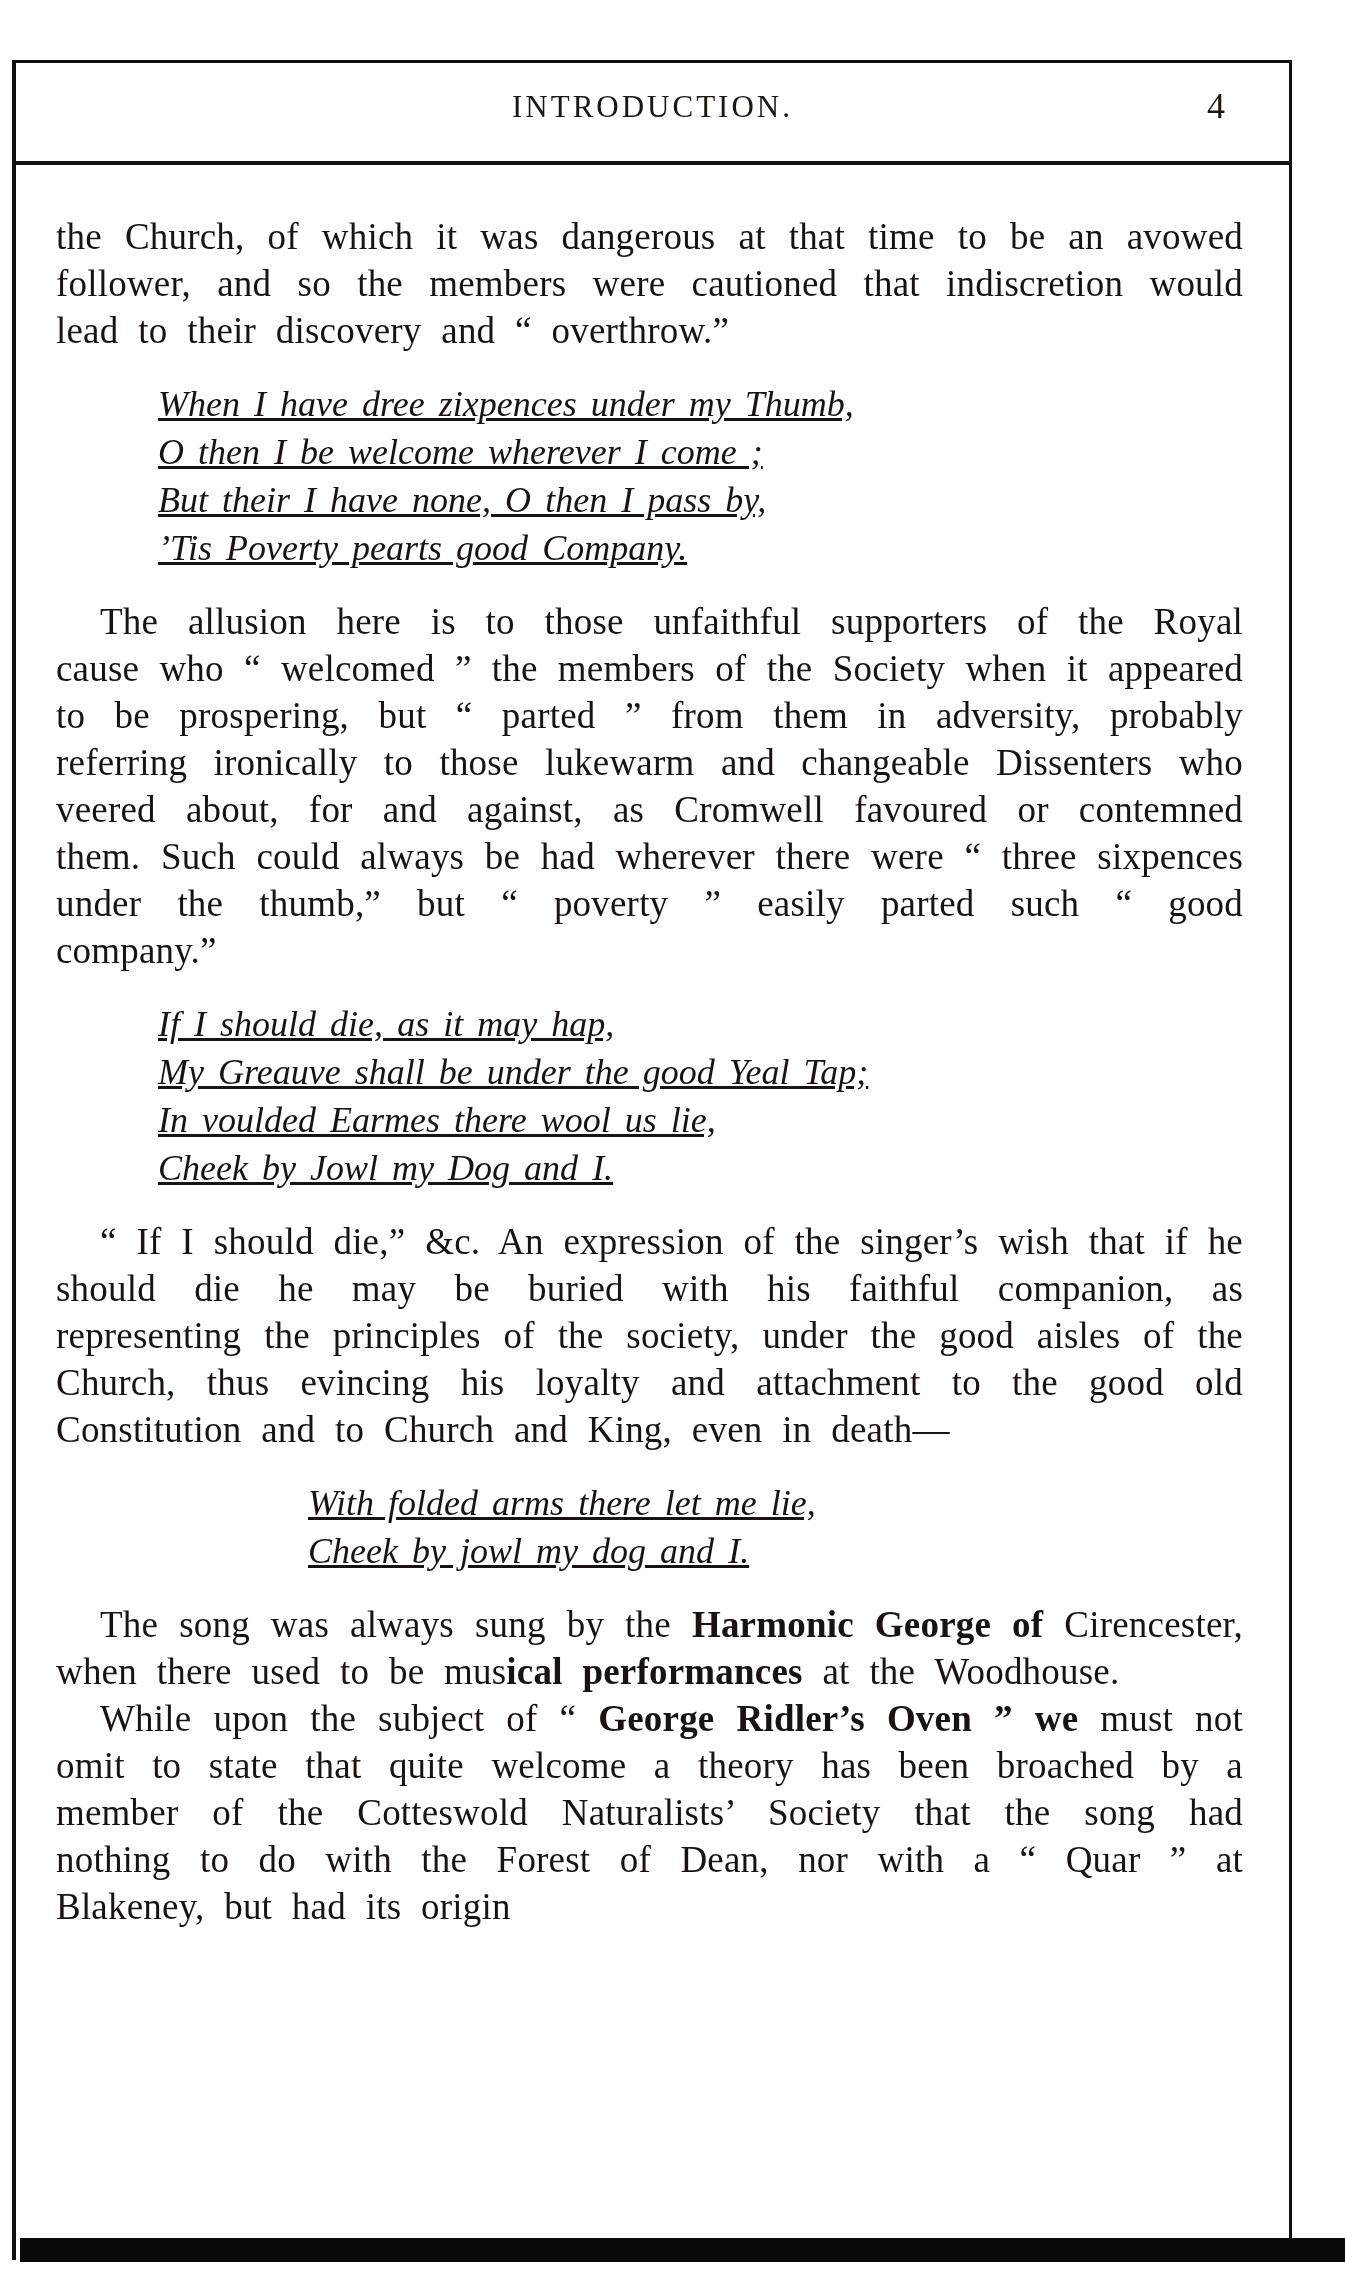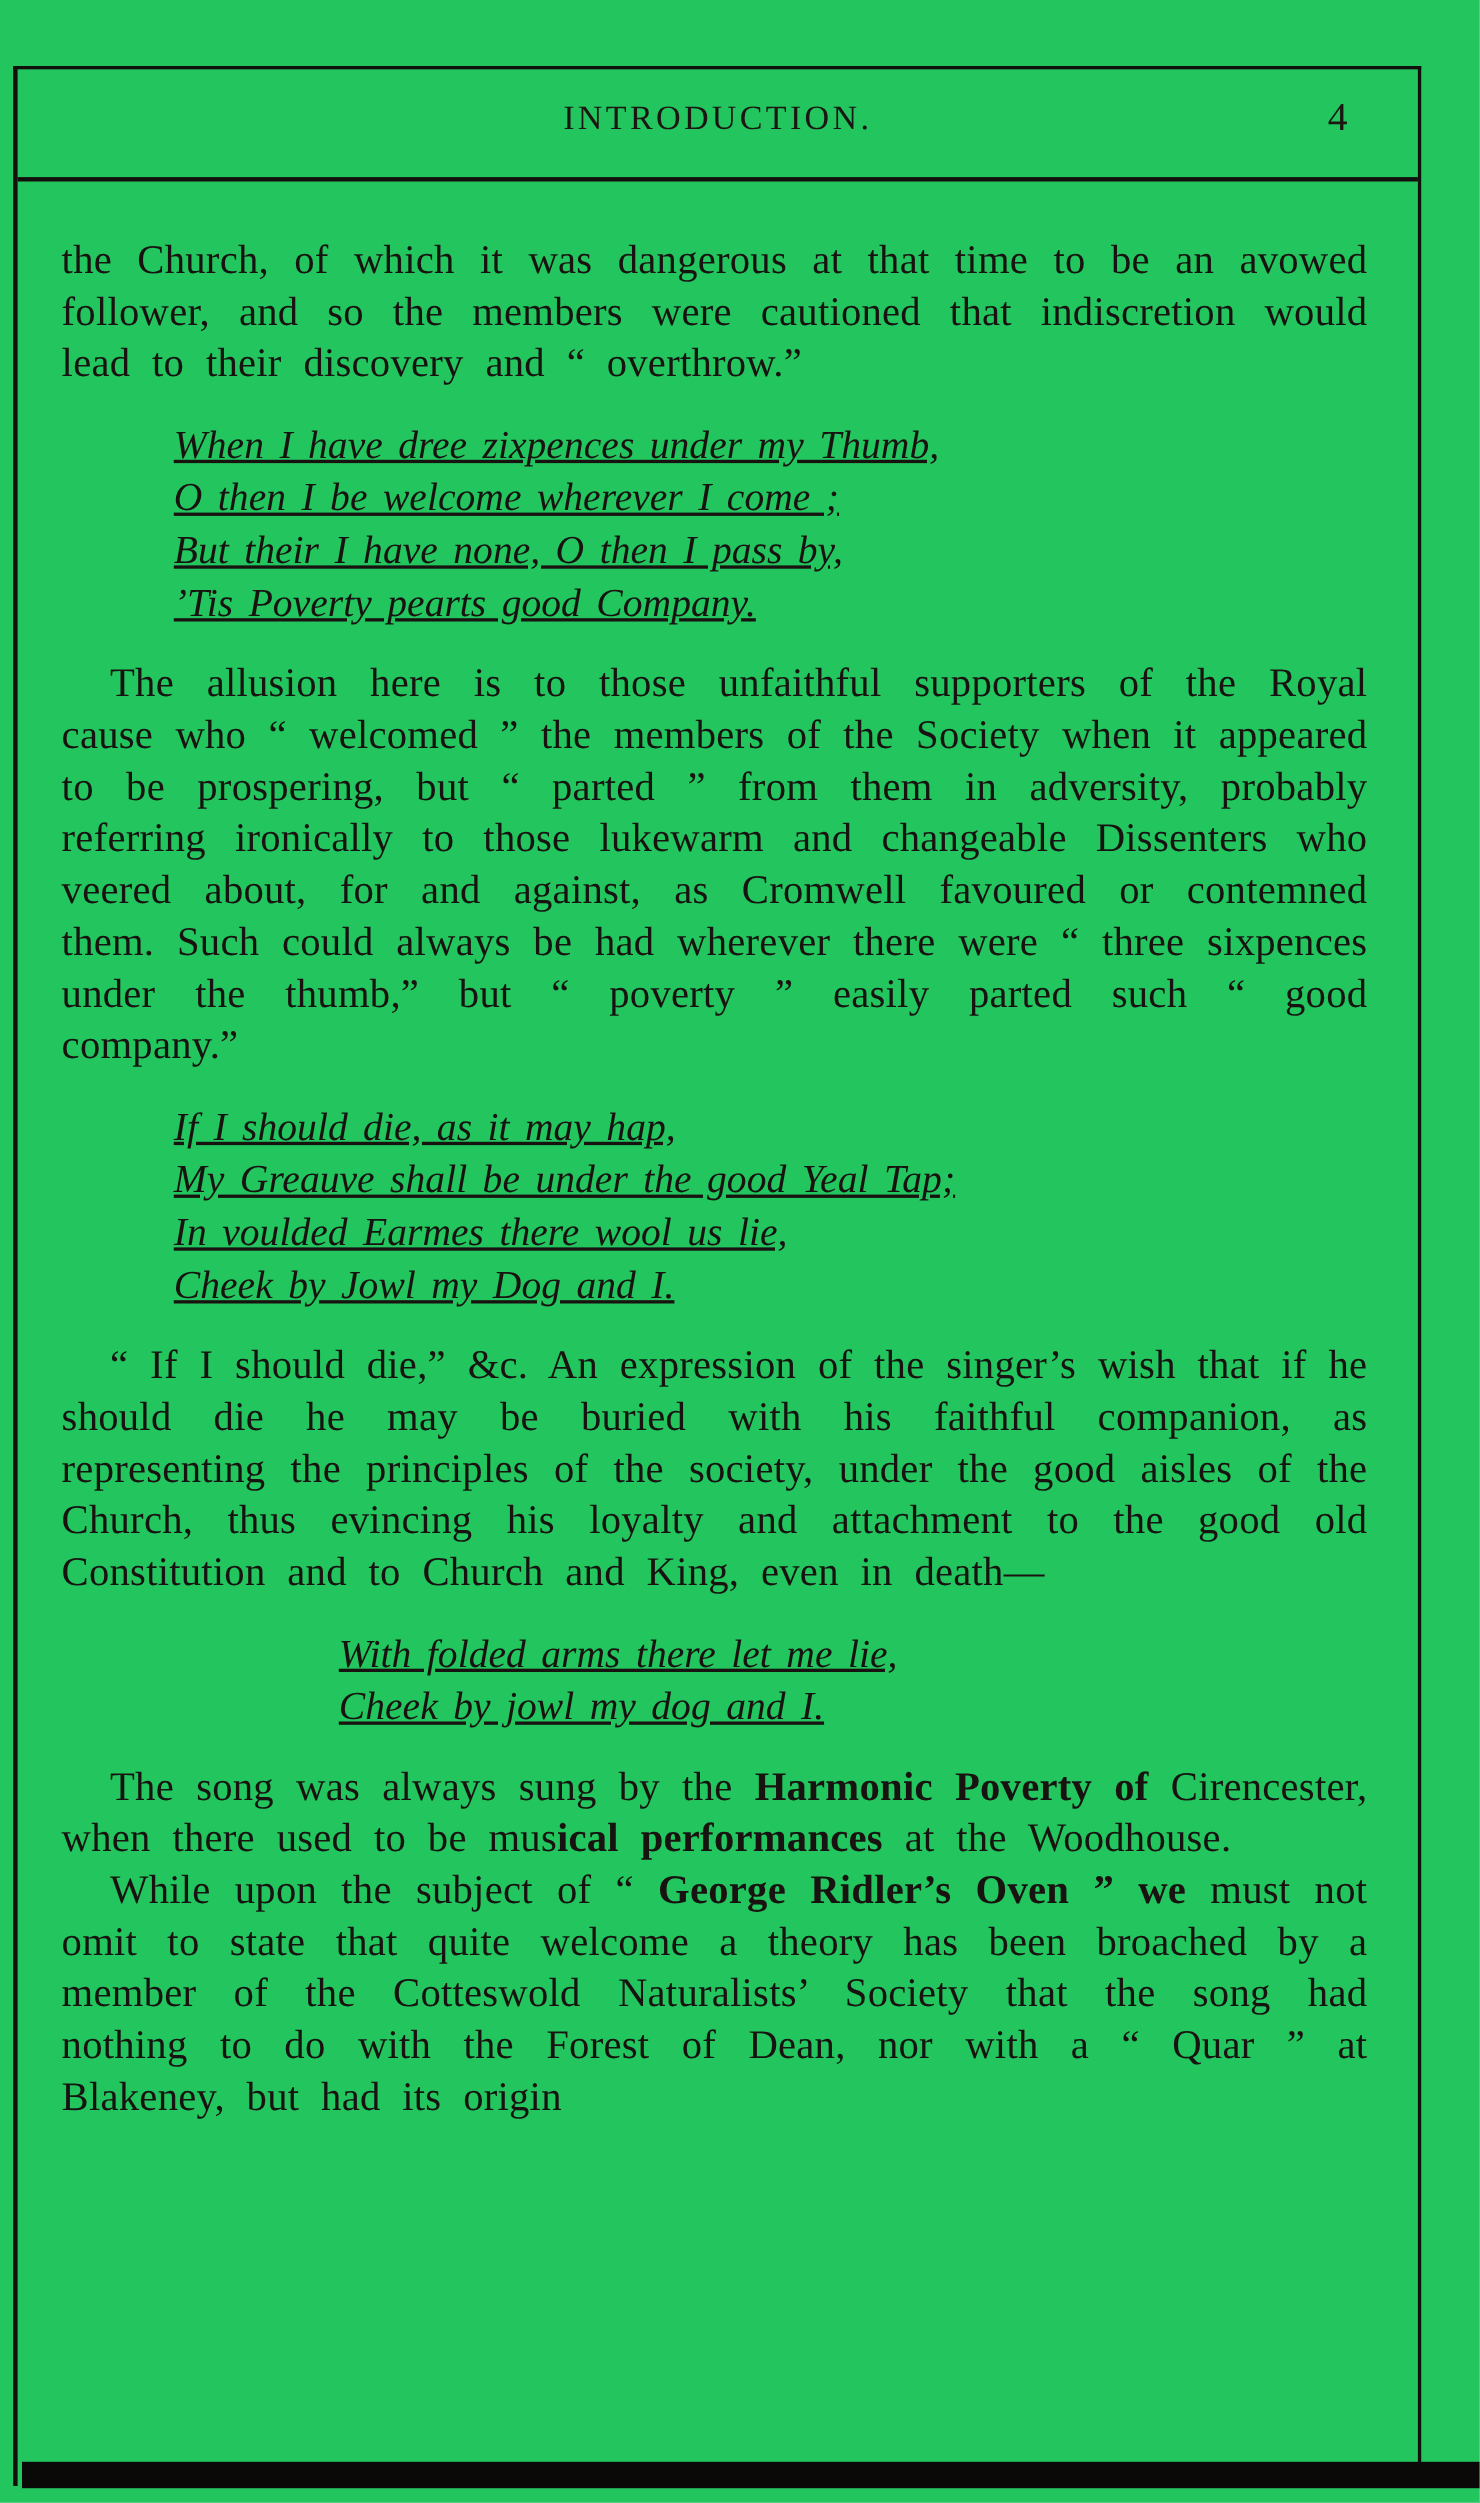--- a/index.html
+++ b/index.html
@@ -8,21 +8,21 @@
     height: 2275px;
     position: relative;
     background: #efede6;
     font-family: "Liberation Serif", "DejaVu Serif", serif;
     color: #181310;
     overflow: hidden;
   }
   .page {
     position: absolute;
     inset: 0;
-    background: #22c55e;
+    background: #ffffff;
   }
   .frame {
     position: absolute;
     left: 12px;
     top: 60px;
     width: 1280px;
     height: 2200px;
     border-left: 4px solid #11100d;
     border-right: 3px solid #11100d;
     border-top: 3px solid #11100d;
@@ -116,21 +116,21 @@
         <div class="vline">Cheek by Jowl my Dog and I.</div>
       </div>
 
       <p class="para indent">“ If I should die,” &amp;c.  An expression of the singer’s wish that if he should die he may be buried with his faithful companion, as representing the principles of the society, under the good aisles of the Church, thus evincing his loyalty and attachment to the good old Constitution and to Church and King, even in death—</p>
 
       <div class="verse centered">
         <div class="vline">With folded arms there let me lie,</div>
         <div class="vline">Cheek by jowl my dog and I.</div>
       </div>
 
-      <p class="para indent"><span>The song was always sung by the </span><span class="b">Harmonic Poverty of</span><span> Cirencester, when there used to be mus</span><span class="b">ical performances</span><span> at the Woodhouse.</span></p>
+      <p class="para indent"><span>The song was always sung by the </span><span class="b">Harmonic George of</span><span> Cirencester, when there used to be mus</span><span class="b">ical performances</span><span> at the Woodhouse.</span></p>
 
       <p class="para indent"><span>While upon the subject of “ </span><span class="b">George Ridler’s Oven ” we</span><span> must not omit to state that quite welcome a theory has been broached by a member of the Cotteswold Naturalists’ Society that the song had nothing to do with the Forest of Dean, nor with a “ Quar ” at Blakeney, but had its origin</span></p>
 
     </div>
 
   </div>
 
   <div class="bottom-bar"></div>
 
 </div>

